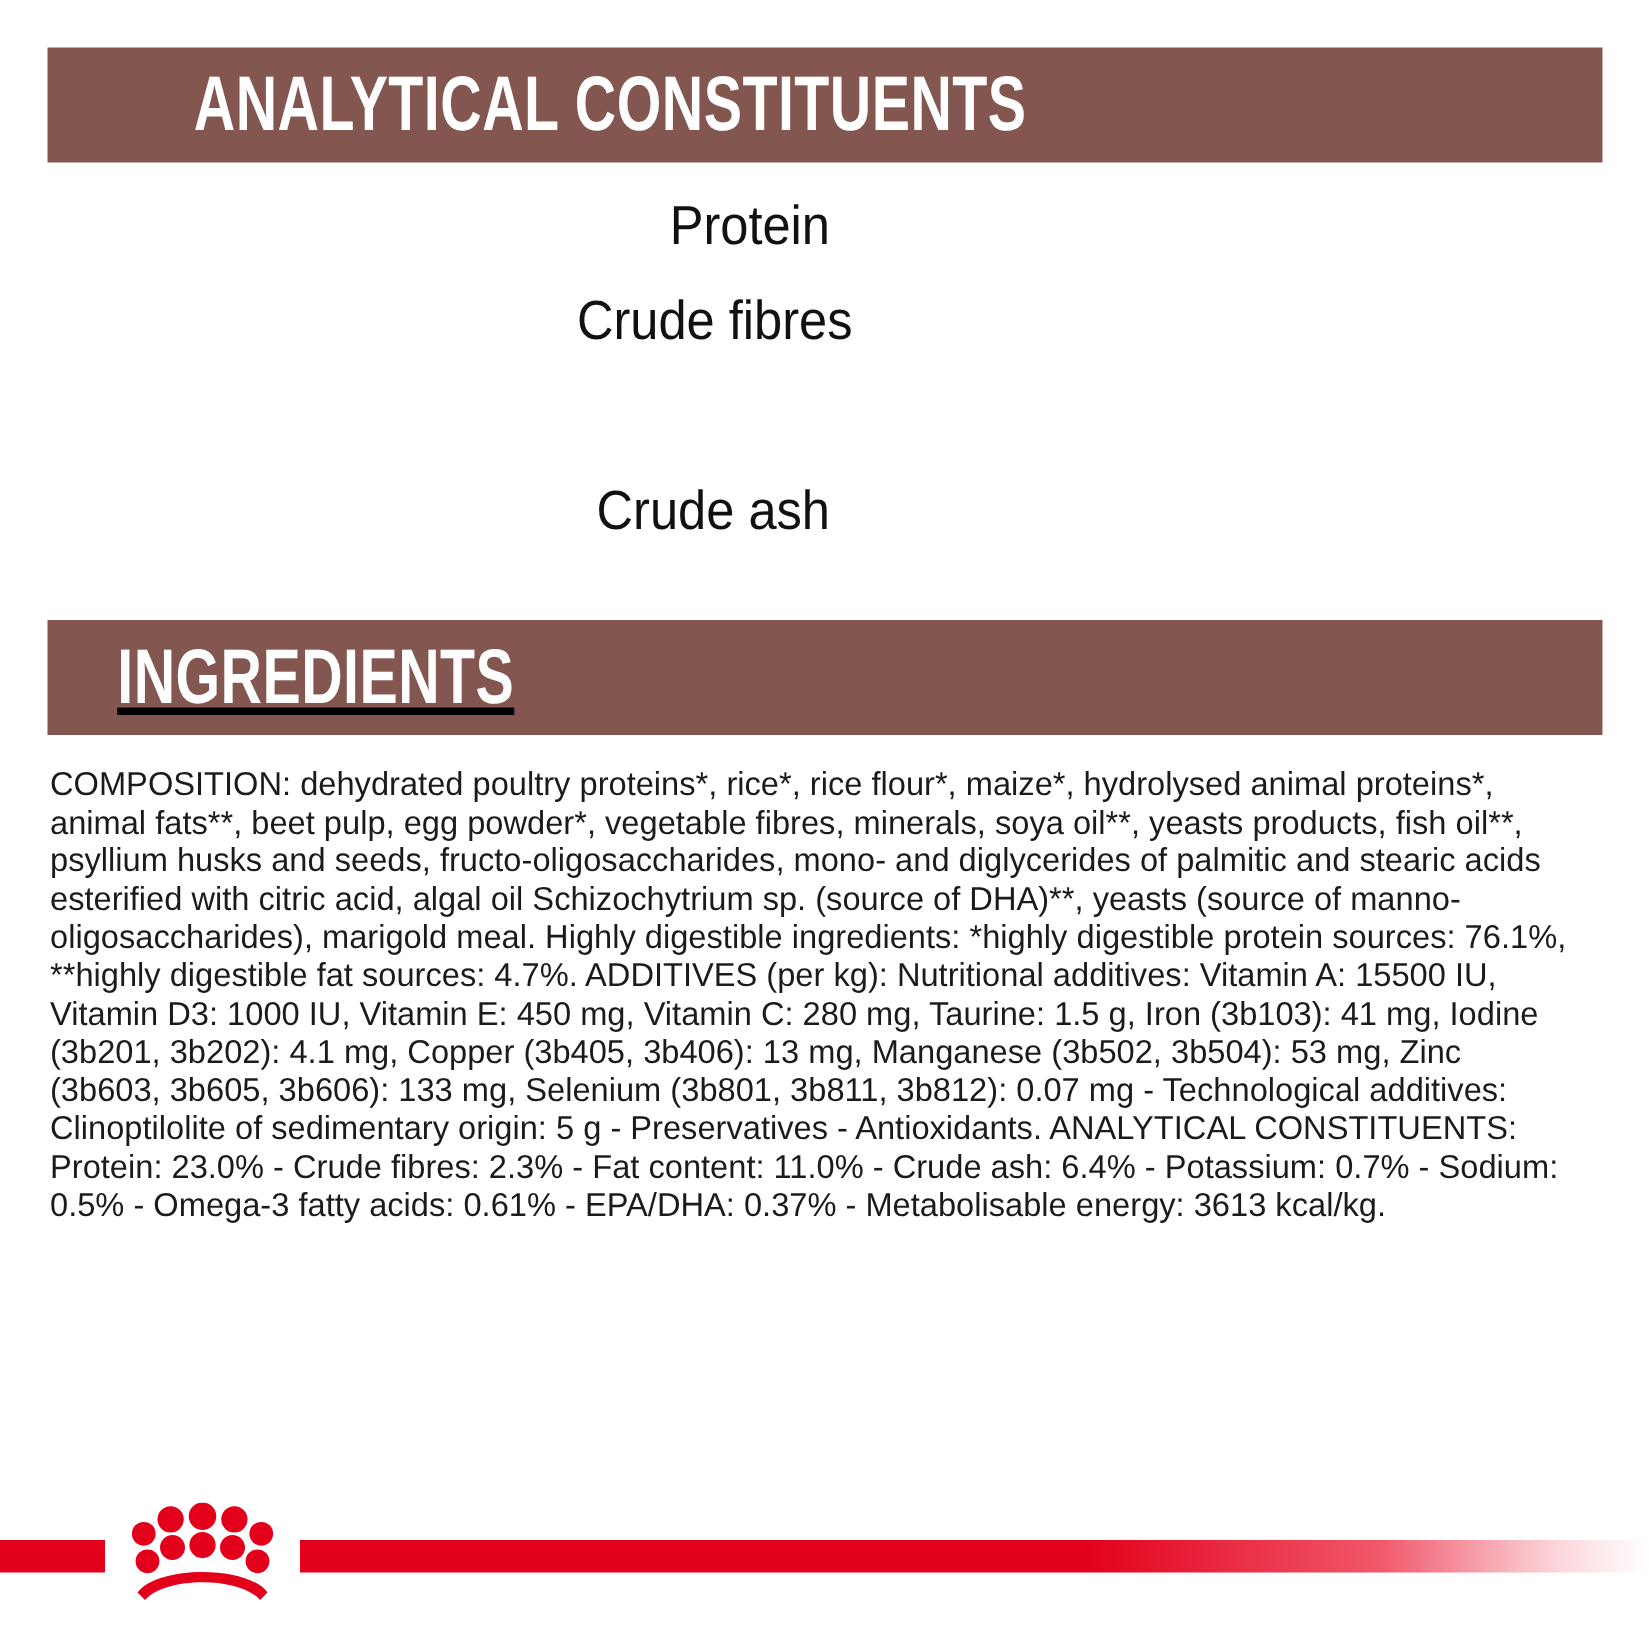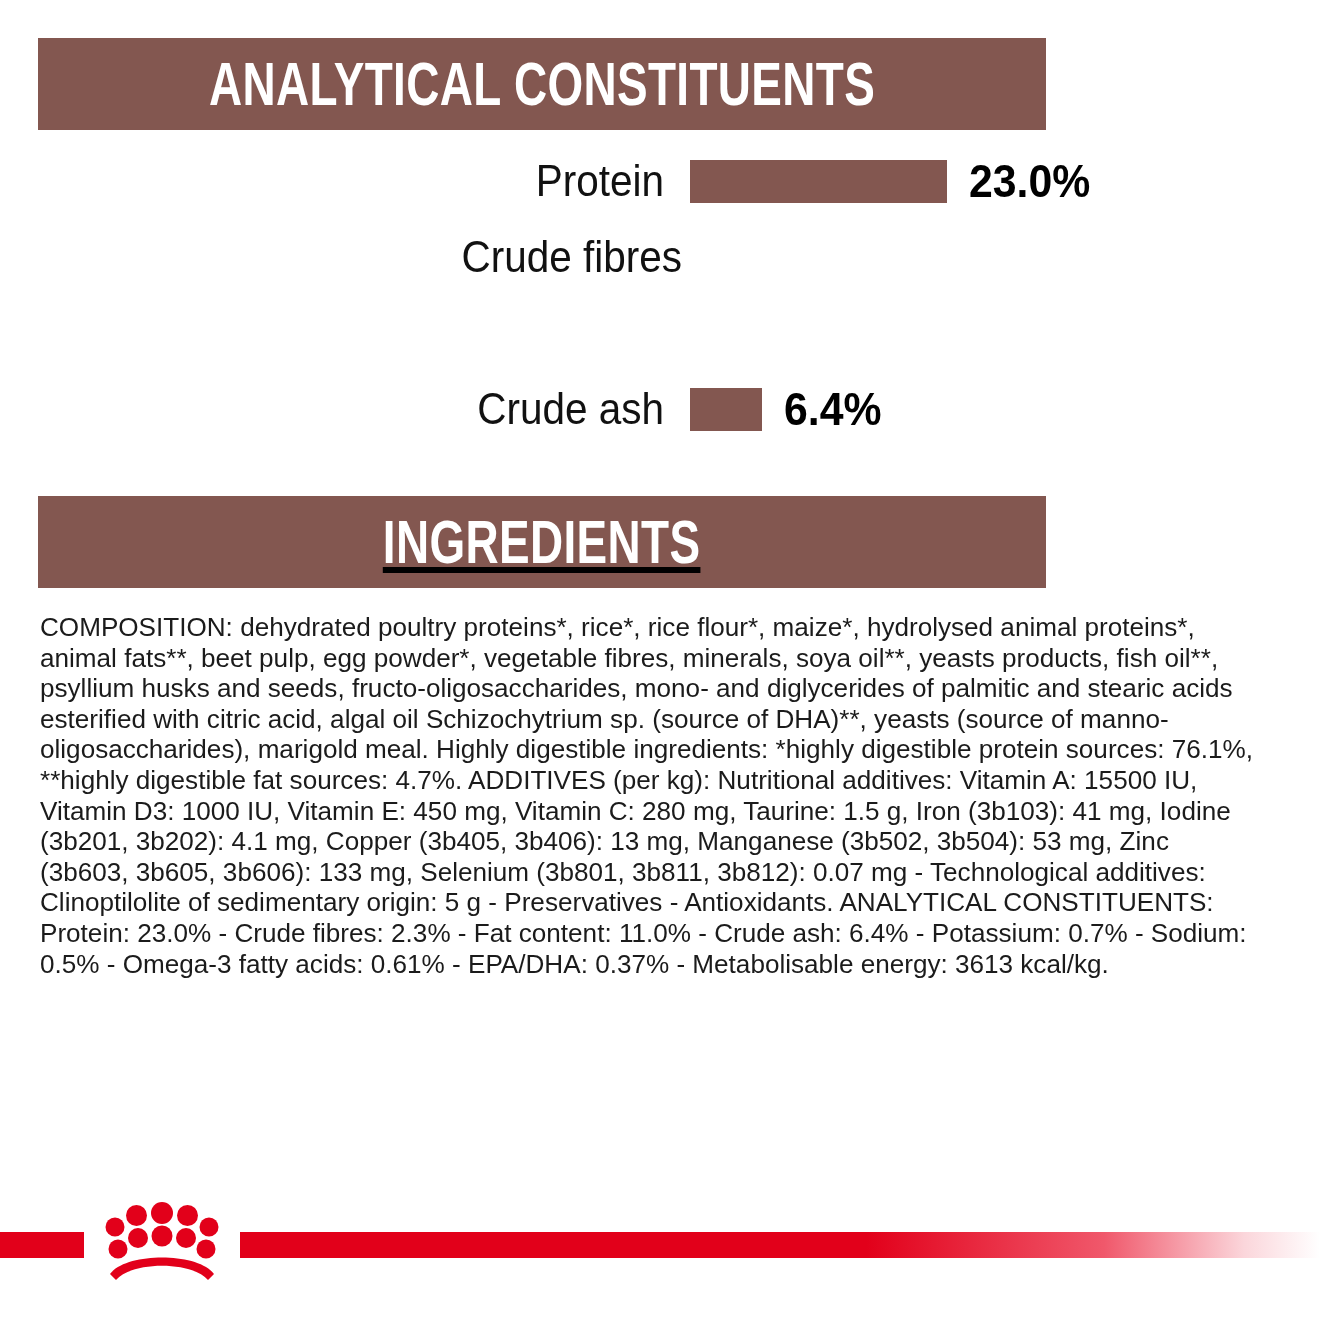--- a/index.html
+++ b/index.html
@@ -12,25 +12,25 @@
     height: 1320px;
     position: relative;
     font-family: "Liberation Sans", sans-serif;
     overflow: hidden;
   }
 
   
   .section-header {
     position: absolute;
     left: 38px;
-    width: 1008px;
+    width: 1244px;
     background: #835750;
     display: flex;
     align-items: center;
-    justify-content: center;
+    justify-content: flex-start;
   }
   .section-header .title {
     color: #ffffff;
     font-weight: 700;
     letter-spacing: 0.5px;
     line-height: 1;
     transform: scaleX(0.74);
     transform-origin: center;
     white-space: nowrap;
   }
@@ -146,37 +146,29 @@
 <body>
 
 <div class="section-header" id="hdr-analytical">
   <div class="title">ANALYTICAL CONSTITUENTS</div>
 </div>
 
 <div id="analytical-chart">
 
   <div class="chart-row" style="top:0px;">
     <div class="row-label">Protein</div>
-    <div class="bar-wrap">
-      <div class="bar" style="width:257px;"></div>
-      <div class="row-value">23.0%</div>
-    </div>
   </div>
 
   <div class="chart-row" style="top:76px;padding-left:18px;">
     <div class="row-label">Crude fibres</div>
   </div>
 
 
   <div class="chart-row" style="top:228px;">
     <div class="row-label">Crude ash</div>
-    <div class="bar-wrap">
-      <div class="bar" style="width:72px;"></div>
-      <div class="row-value">6.4%</div>
-    </div>
   </div>
 
 </div>
 
 <div class="section-header" id="hdr-ingredients">
   <div class="title">INGREDIENTS</div>
 </div>
 
 <div id="ingredients-body">COMPOSITION: dehydrated poultry proteins*, rice*, rice flour*, maize*, hydrolysed animal proteins*, animal fats**, beet pulp, egg powder*, vegetable fibres, minerals, soya oil**, yeasts products, fish oil**, psyllium husks and seeds, fructo-oligosaccharides, mono- and diglycerides of palmitic and stearic acids esterified with citric acid, algal oil Schizochytrium sp. (source of DHA)**, yeasts (source of manno-oligosaccharides), marigold meal. Highly digestible ingredients: *highly digestible protein sources: 76.1%, **highly digestible fat sources: 4.7%. ADDITIVES (per kg): Nutritional additives: Vitamin A: 15500 IU, Vitamin D3: 1000 IU, Vitamin E: 450 mg, Vitamin C: 280 mg, Taurine: 1.5 g, Iron (3b103): 41 mg, Iodine (3b201, 3b202): 4.1 mg, Copper (3b405, 3b406): 13 mg, Manganese (3b502, 3b504): 53 mg, Zinc (3b603, 3b605, 3b606): 133 mg, Selenium (3b801, 3b811, 3b812): 0.07 mg - Technological additives: Clinoptilolite of sedimentary origin: 5 g - Preservatives - Antioxidants. ANALYTICAL CONSTITUENTS: Protein: 23.0% - Crude fibres: 2.3% - Fat content: 11.0% - Crude ash: 6.4% - Potassium: 0.7% - Sodium: 0.5% - Omega-3 fatty acids: 0.61% - EPA/DHA: 0.37% - Metabolisable energy: 3613 kcal/kg.</div>
 

